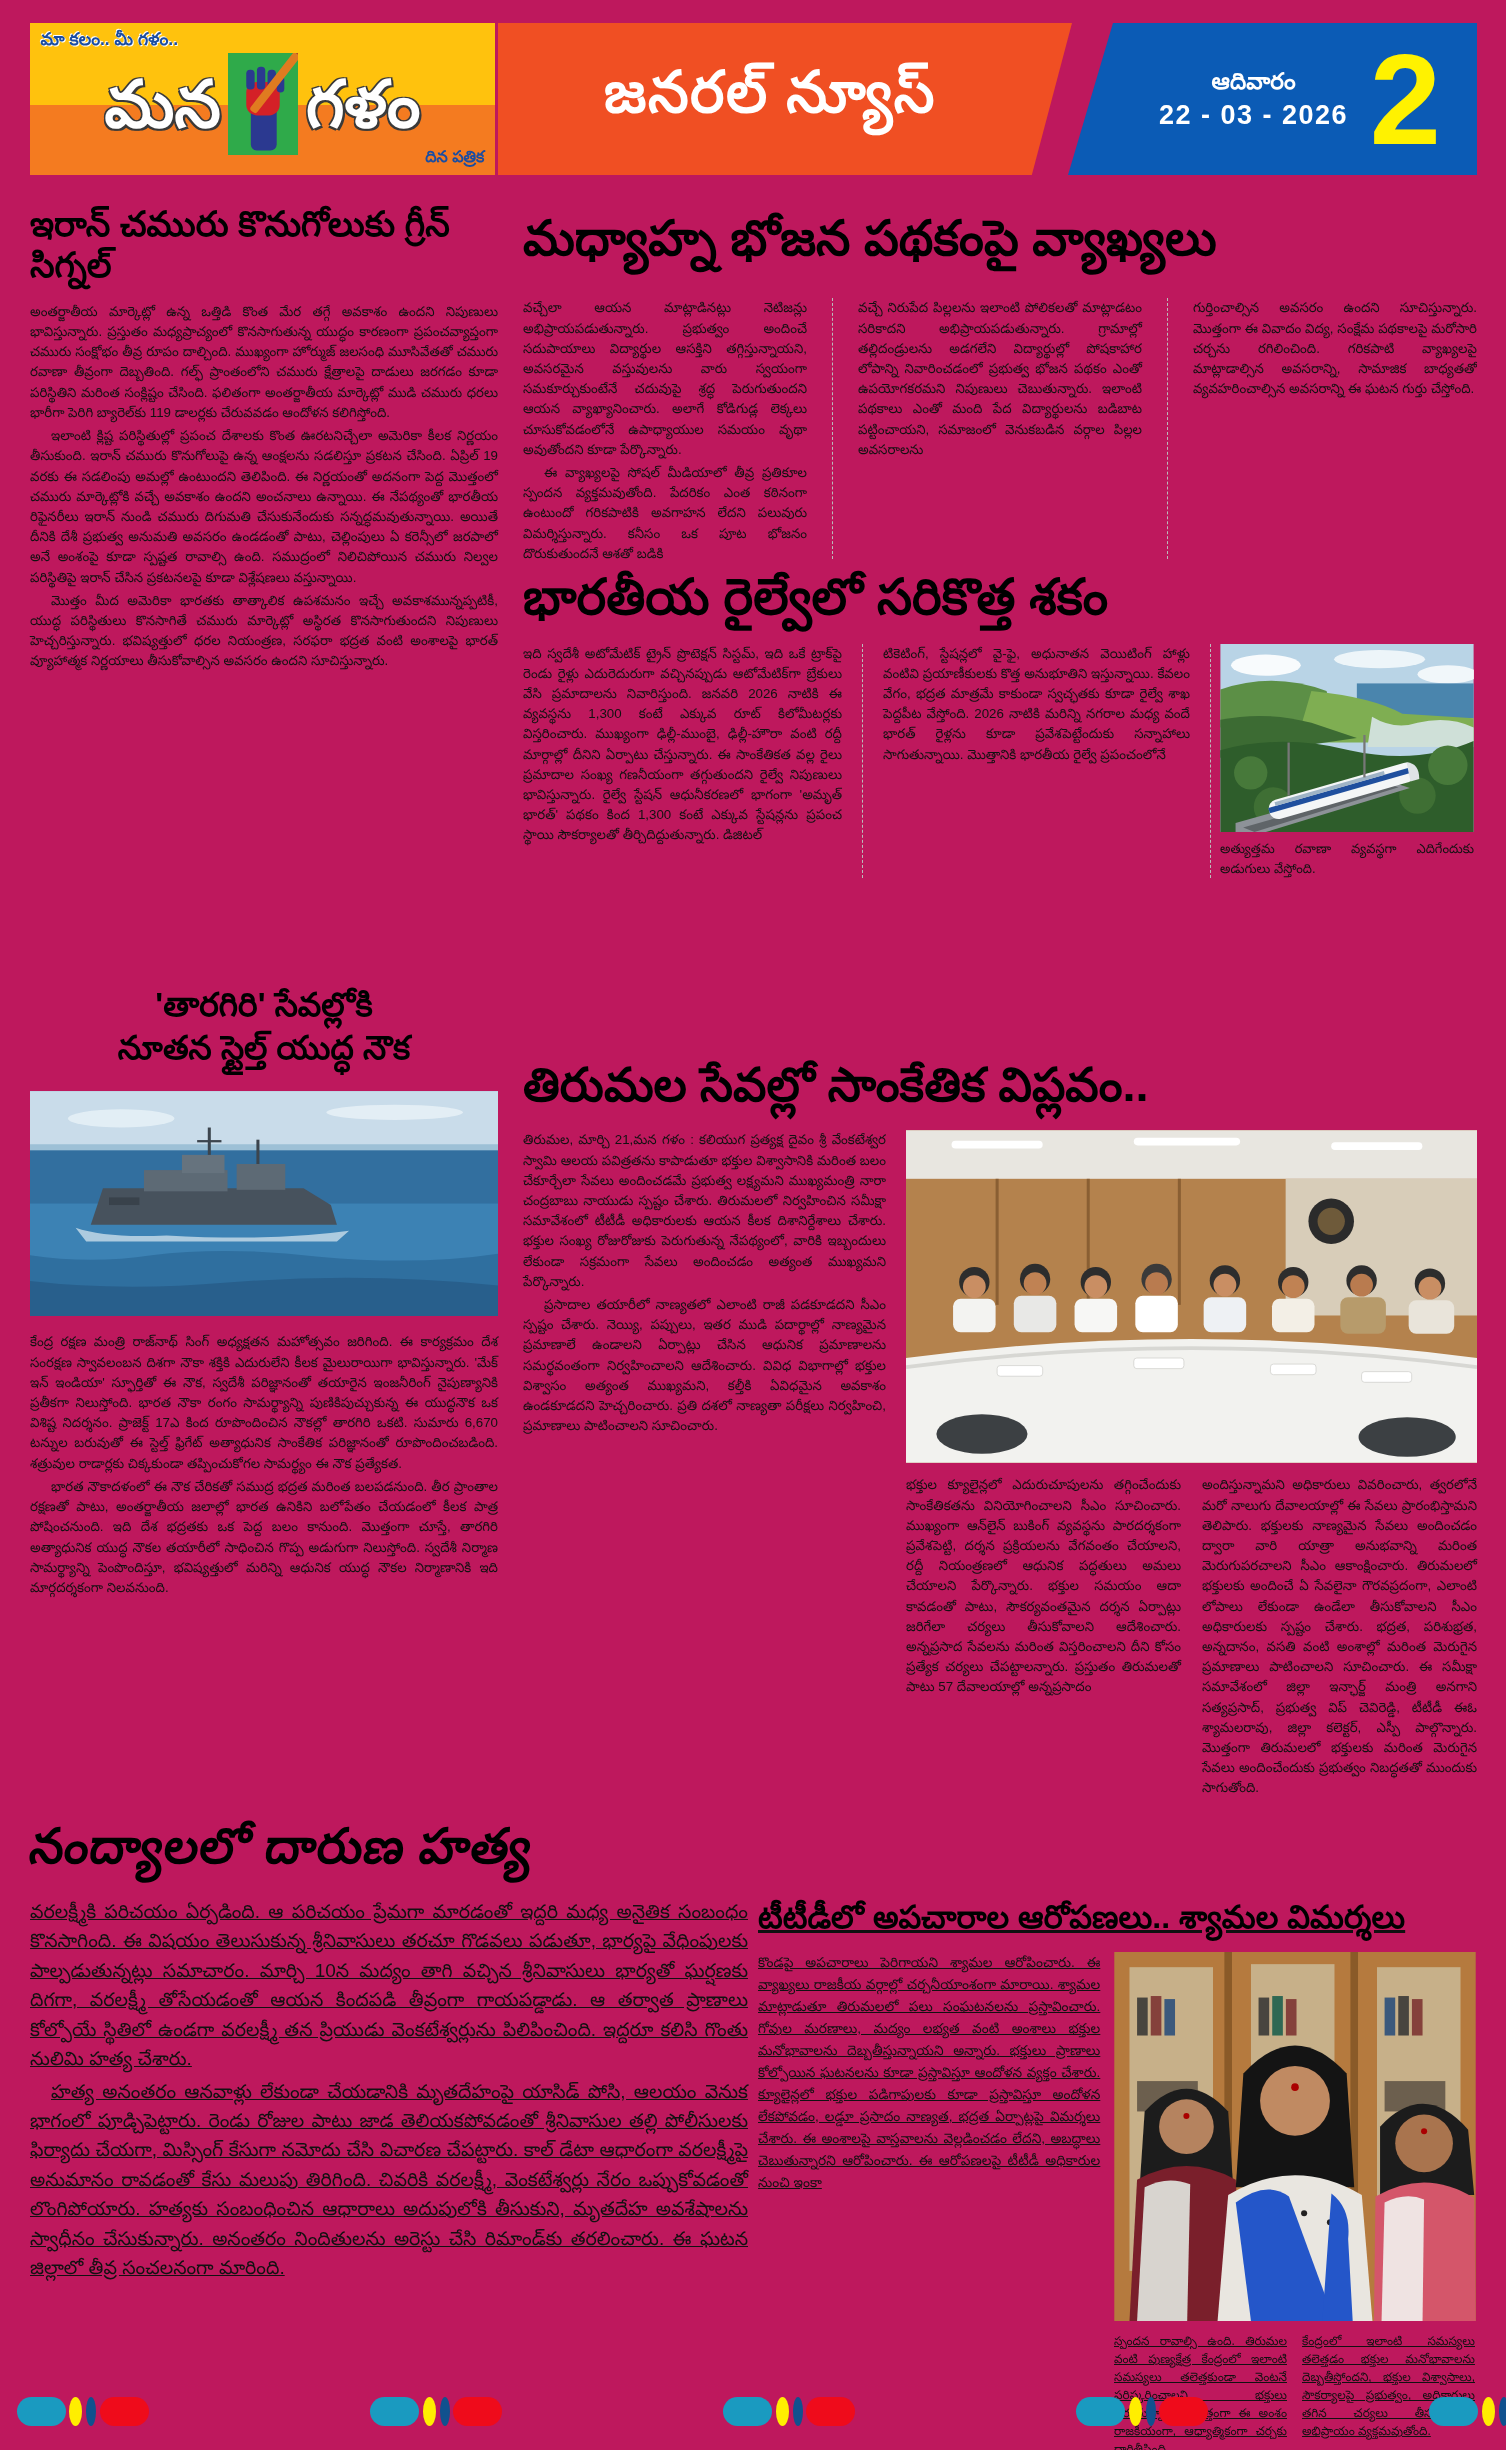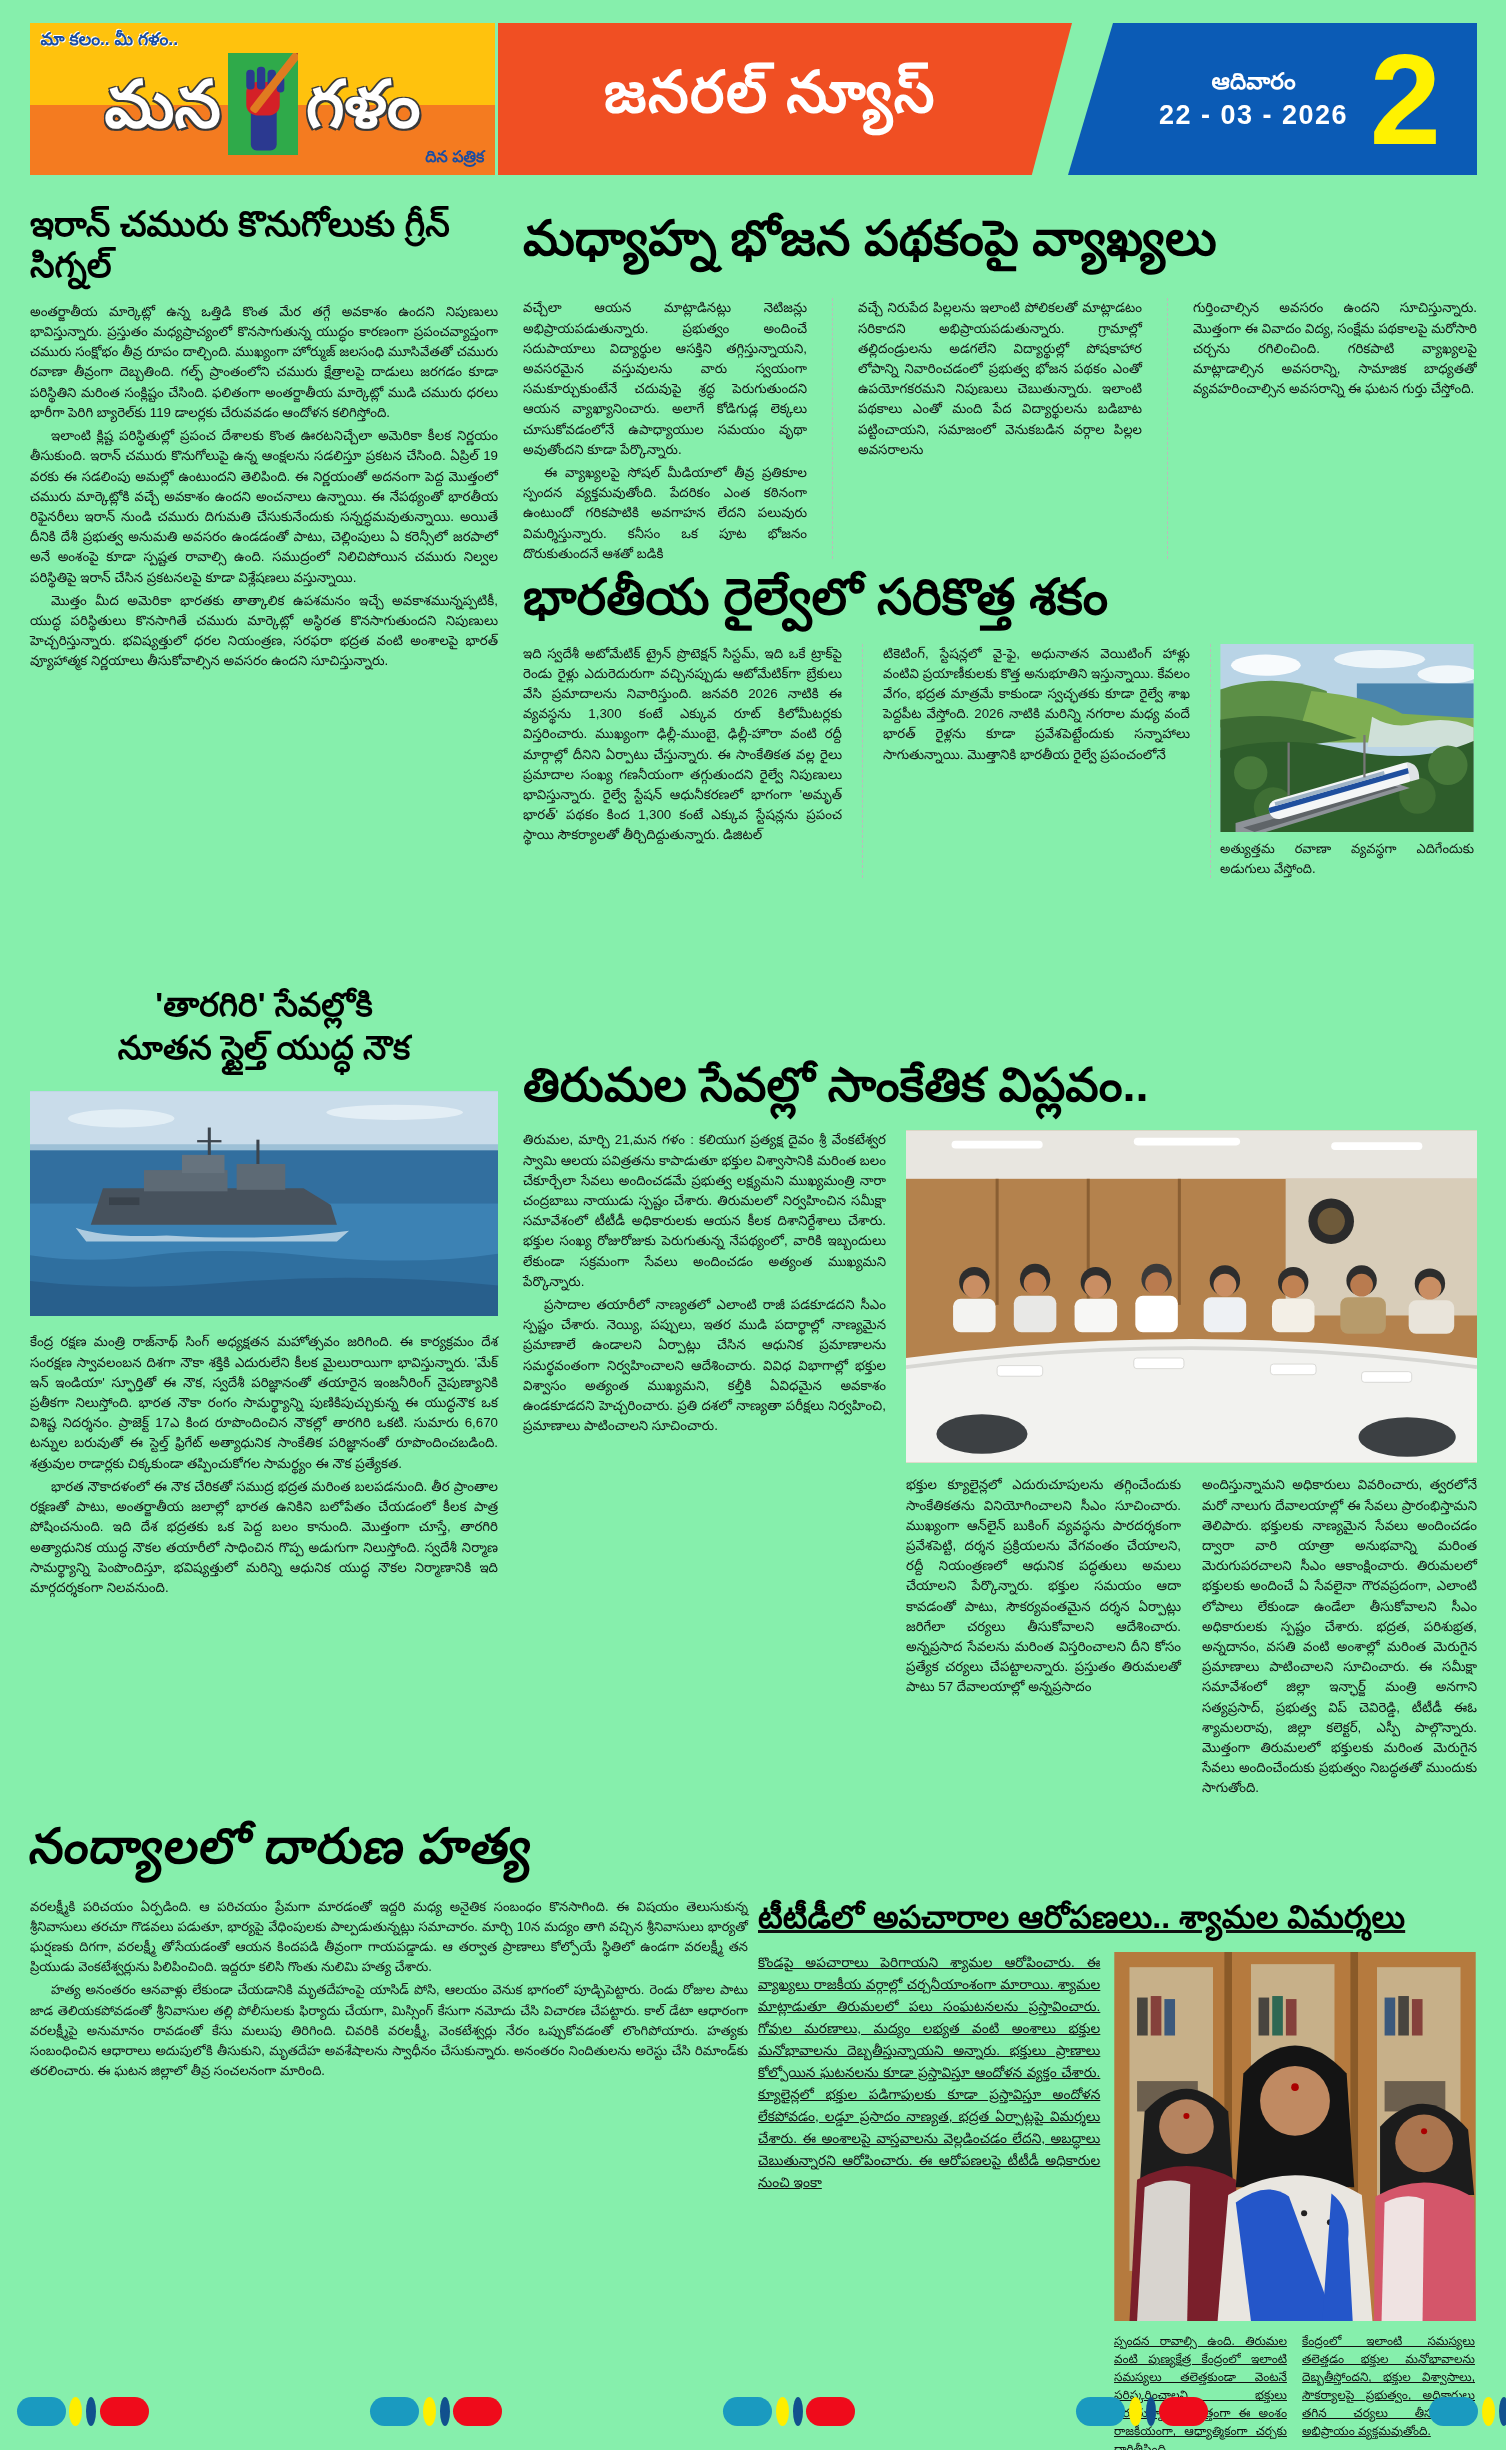--- a/index.html
+++ b/index.html
@@ -1,16 +1,16 @@
 <!DOCTYPE html>
 <html style="font-size:12px"><head>
 <meta charset="utf-8">
 <style>
   html,body{margin:0;padding:0;background:#ffffff;}
-  .page{position:relative;width:1507px;height:2450px;background:#86efac;overflow:hidden;
+  .page{position:relative;width:1507px;height:2450px;background:#be185d;overflow:hidden;
         font-family:"Liberation Sans","DejaVu Sans",sans-serif;color:#111;}
 
   
   #masthead{position:absolute;left:30px;top:23px;width:465px;height:152px;
     background:linear-gradient(180deg,#ffc20d 0 54%,#f47b20 54% 100%);}
   .tagline{position:absolute;left:10.6px;top:6px;font-size:17.5px;font-weight:800;color:#1b4da1;
     text-shadow:0.8px 0.8px 0 #fff,-0.8px -0.8px 0 #fff;}
   .logo-row{position:absolute;left:0;top:30px;width:100%;display:flex;align-items:center;justify-content:center;gap:7.6px;}
   .logo-word{font-size:66px;font-weight:700;color:#fff;line-height:1;
     text-shadow:2.3px 2.3px 0 #3a3a3a,-1.5px -1.5px 0 #3a3a3a,1.5px -1.5px 0 #3a3a3a,-1.5px 1.5px 0 #3a3a3a;}
@@ -64,21 +64,21 @@
   .tiru-c1{width:363px;}
   .tiru-right{width:571px;margin-left:20px;}
   .tiru-cols{display:flex;margin-top:12px;}
   .tiru-col{width:275px;}
   .tiru-col + .tiru-col{margin-left:21px;}
 
   #art-murder{position:absolute;left:30px;top:1820px;width:718px;}
   #art-murder .headline{font-size:49px;line-height:1.1;font-weight:900;transform:skewX(-7deg);
     letter-spacing:0.8px;}
   #art-murder .bodytext{margin-top:23px;}
-  #art-murder .bodytext p{font-size:13px;line-height:1.55;}
+  #art-murder .bodytext p{font-size:19px;line-height:1.55;text-decoration:underline;}
 
   #art-ttd{position:absolute;left:758px;top:1899px;width:718px;text-decoration:underline;}
   #art-ttd .headline{font-size:32px;line-height:1.15;white-space:nowrap;}
   .ttd-row{display:flex;margin-top:16.7px;}
   .ttd-c1{width:343px;}
   .ttd-c1 p{font-size:13.7px;line-height:1.6;}
   .ttd-right{width:362px;margin-left:13.7px;}
   .ttd-cols{display:flex;margin-top:10.6px;}
   .ttd-col{width:173px;}
   .ttd-col + .ttd-col{margin-left:15px;}

